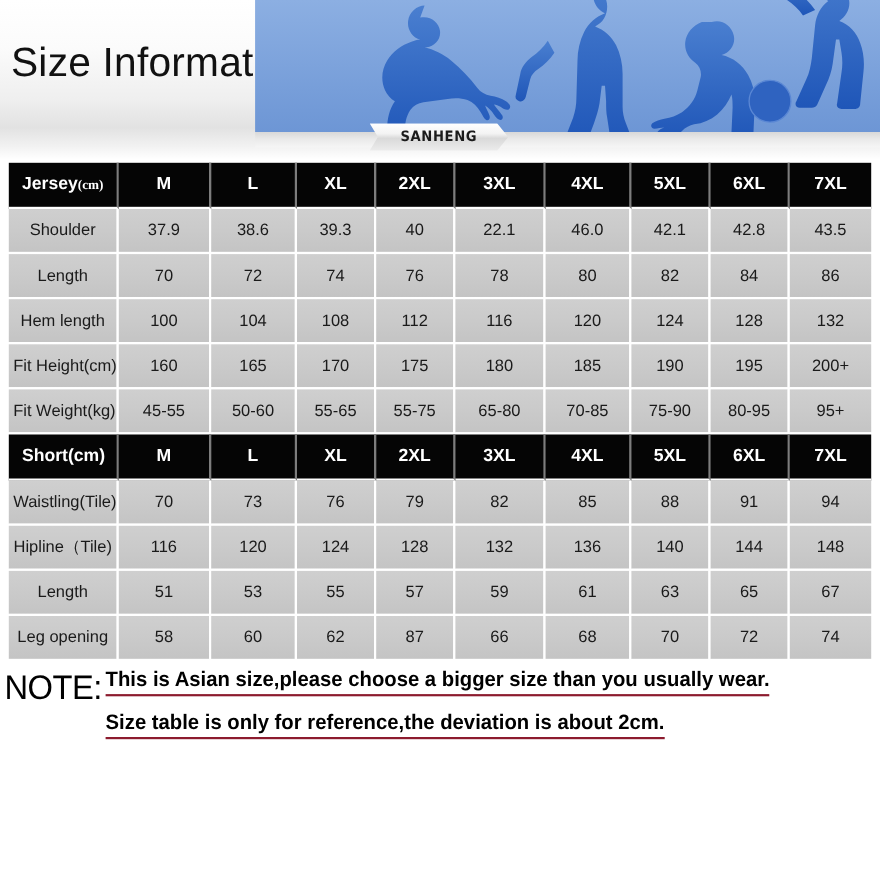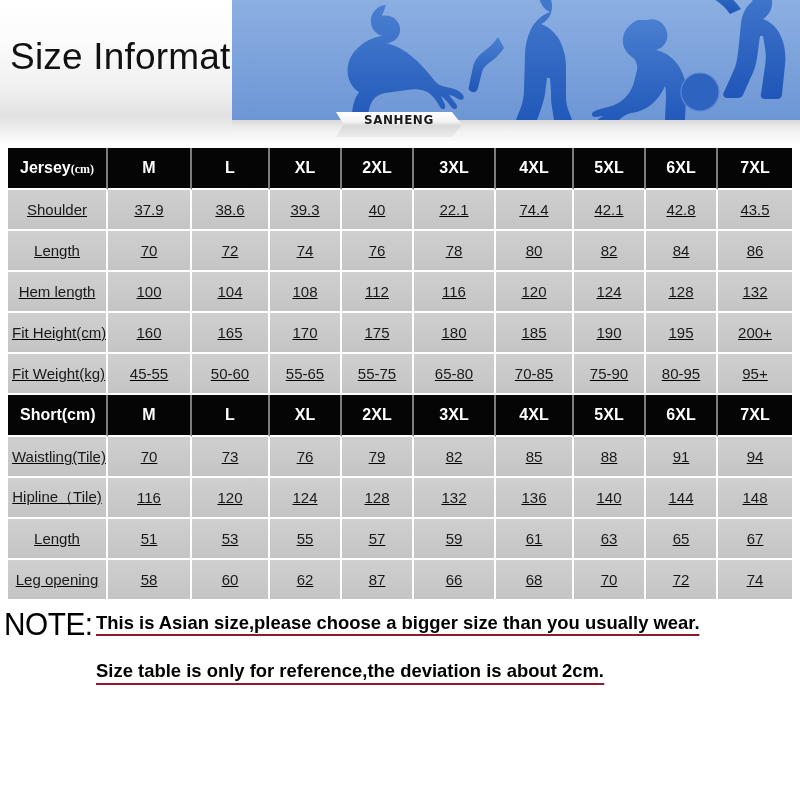--- a/index.html
+++ b/index.html
@@ -56,20 +56,21 @@
   .logo-tab {
     position: absolute;
     left: 336px;
     top: 112px;
     width: 126px;
     height: 25px;
     background: linear-gradient(to bottom, #ffffff 0%, #f3f3f3 38%, #d9d9d9 55%, #ececec 100%);
     -webkit-clip-path: polygon(0 0, 92% 0, 100% 50%, 92% 100%, 0 100%, 6% 50%);
     clip-path: polygon(0 0, 92% 0, 100% 50%, 92% 100%, 0 100%, 6% 50%);
     display: flex;
+    align-items: center;
     justify-content: center;
   }
   .logo-text {
     font-family: "DejaVu Sans", sans-serif;
     font-size: 13px;
     font-weight: bold;
     color: #1b1b1b;
     letter-spacing: 0.6px;
     transform: scaleX(0.92);
   }
@@ -79,21 +80,20 @@
     position: absolute;
     left: 8px;
     top: 148px;
     width: 784px;
   }
   table.size-table {
     border-collapse: separate;
     border-spacing: 0;
     width: 784px;
     table-layout: fixed;
-    text-decoration: underline;
   }
   table.size-table td {
     height: 37px;
     text-align: center;
     vertical-align: middle;
     font-size: 15px;
     color: #1a1a1a;
     background: linear-gradient(to bottom, #cfcfcf 0%, #cacaca 50%, #c4c4c4 100%);
     border-right: 2px solid #ffffff;
     border-bottom: 2px solid #ffffff;
@@ -134,21 +134,21 @@
 
   
   .note {
     position: absolute;
     left: 0;
     top: 609px;
     width: 800px;
   }
   .note-line1 {
     display: flex;
-    align-items: center;
+    align-items: flex-start;
     padding-left: 4px;
   }
   .note-label {
     font-size: 31px;
     font-weight: normal;
     color: #000000;
     line-height: 1;
     letter-spacing: -0.5px;
     transform: scaleX(0.96);
     transform-origin: left bottom;
@@ -160,21 +160,21 @@
     line-height: 1.05;
     transform: scaleX(0.97);
     transform-origin: left bottom;
     border-bottom: 2px solid #8c1b2e;
     padding-bottom: 2px;
     display: inline-block;
     white-space: nowrap;
   }
   .note-line2 {
     padding-left: 96px;
-    margin-top: 21px;
+    margin-top: 8px;
   }
 </style>
 </head>
 <body>
 
 <div class="banner">
   <div class="banner-title">Size Information</div>
 
   <div class="banner-art">
     <svg width="568" height="120" viewBox="0 0 568 120" xmlns="http://www.w3.org/2000/svg">
@@ -248,21 +248,21 @@
       </tr>
 
 
       <tr>
         <td class="rowlabel">Shoulder</td>
         <td>37.9</td>
         <td>38.6</td>
         <td>39.3</td>
         <td>40</td>
         <td>22.1</td>
-        <td>74.4</td>
+        <td>46.0</td>
         <td>42.1</td>
         <td>42.8</td>
         <td>43.5</td>
       </tr>
 
       <tr>
         <td class="rowlabel">Length</td>
         <td>70</td>
         <td>72</td>
         <td>74</td>

